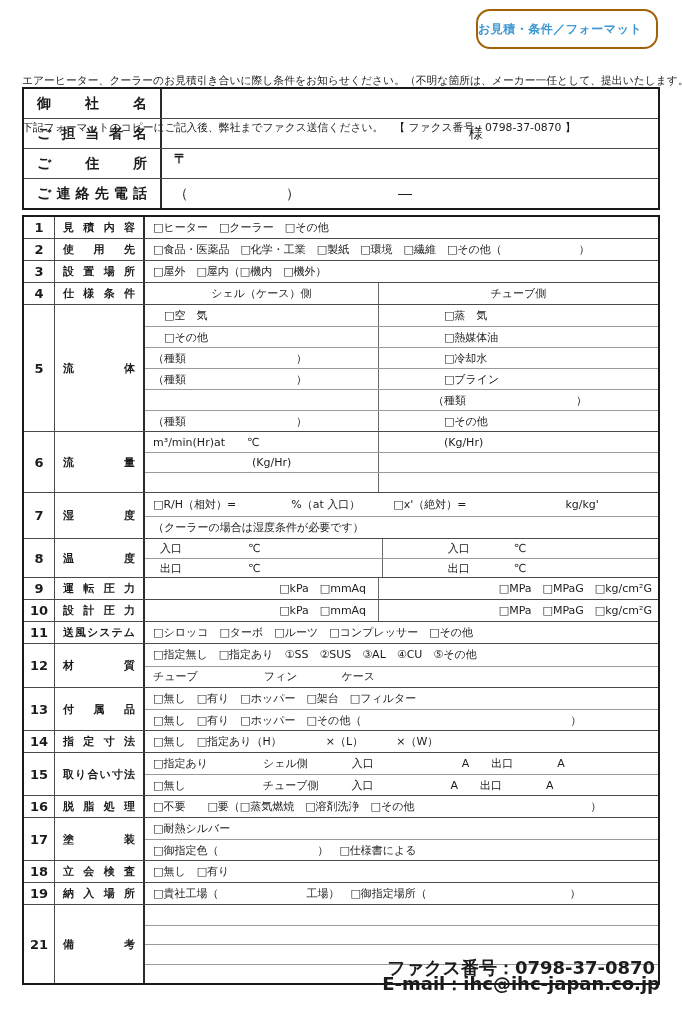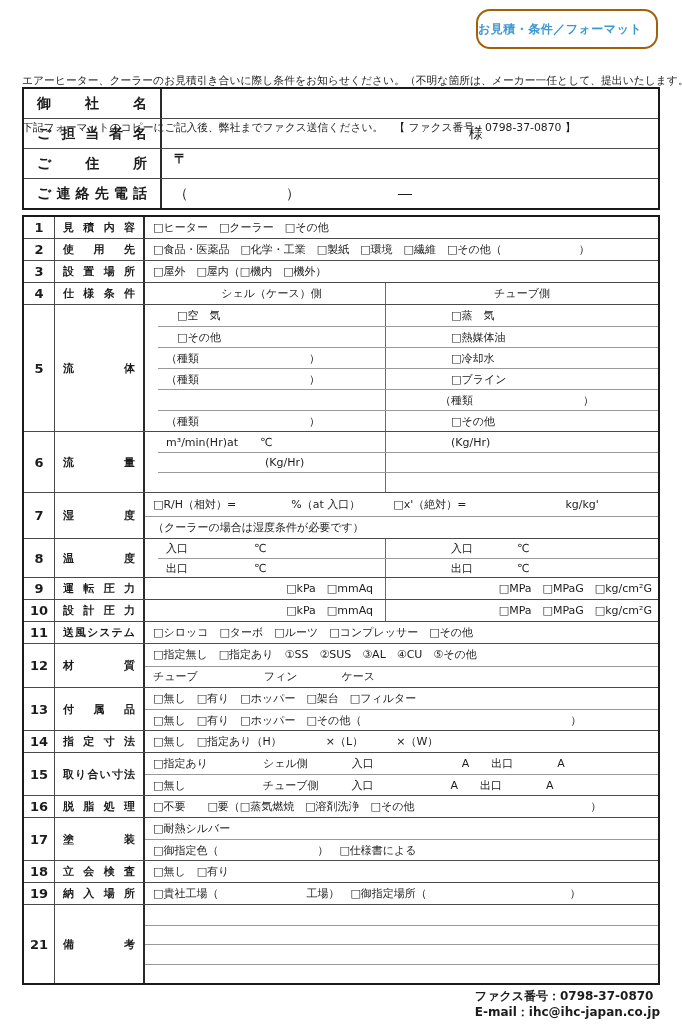--- a/index.html
+++ b/index.html
@@ -41,36 +41,36 @@
         display:flex;align-items:center;justify-content:center;
         font-size:13px;font-weight:bold;}
   .flab{width:90px;box-sizing:border-box;border-right:2px solid #2a2a2a;
         display:flex;align-items:center;padding:0 8px;}
   .flab .jlabel{font-size:11px;}
   .fcontent{flex:1;display:flex;flex-direction:column;min-width:0;}
   .ln{height:21px;display:flex;align-items:center;font-size:11px;font-weight:500;
       white-space:pre;box-sizing:border-box;}
   .ln.bt{border-top:1px solid #9a9a9a;}
   .ln.full{padding-left:8px;}
-  .ln.split{padding:0;margin-left:13px;}
+  .ln.split{padding:0;}
   .hcell{display:flex;align-items:center;white-space:pre;box-sizing:border-box;height:100%;}
   .hl{width:45.6%;border-right:1px solid #6a6a6a;padding-left:8px;}
   .hr{flex:1;padding-left:10px;}
   .hcell.center{justify-content:center;padding-left:0;}
   .hl.right{justify-content:flex-end;padding-right:12px;padding-left:14px;}
   .hr.right{justify-content:flex-end;padding-right:6px;padding-left:0;}
   .spec-table [data-row="6"] .ln{height:20px;}
   .spec-table [data-row="7"] .ln{height:22.5px;}
-  .spec-table [data-row="8"] .ln{height:19px;}
+  .spec-table [data-row="8"] .ln{height:19px;padding-left:7px;}
   .spec-table [data-row="12"] .ln{height:21.5px;}
   .spec-table [data-row="21"] .ln{height:19.5px;}
 
   
-  .footer{position:absolute;right:22px;top:988px;text-align:left;
-          font-size:12px;font-weight:bold;line-height:16px;}
+  .footer{position:absolute;right:22px;top:960px;text-align:center;
+          font-size:18px;font-weight:bold;line-height:16px;}
 </style>
 </head>
 <body>
 
 <div class="page">
 
   <div class="badge">
     <span>お見積・条件／フォーマット</span>
   </div>
 

